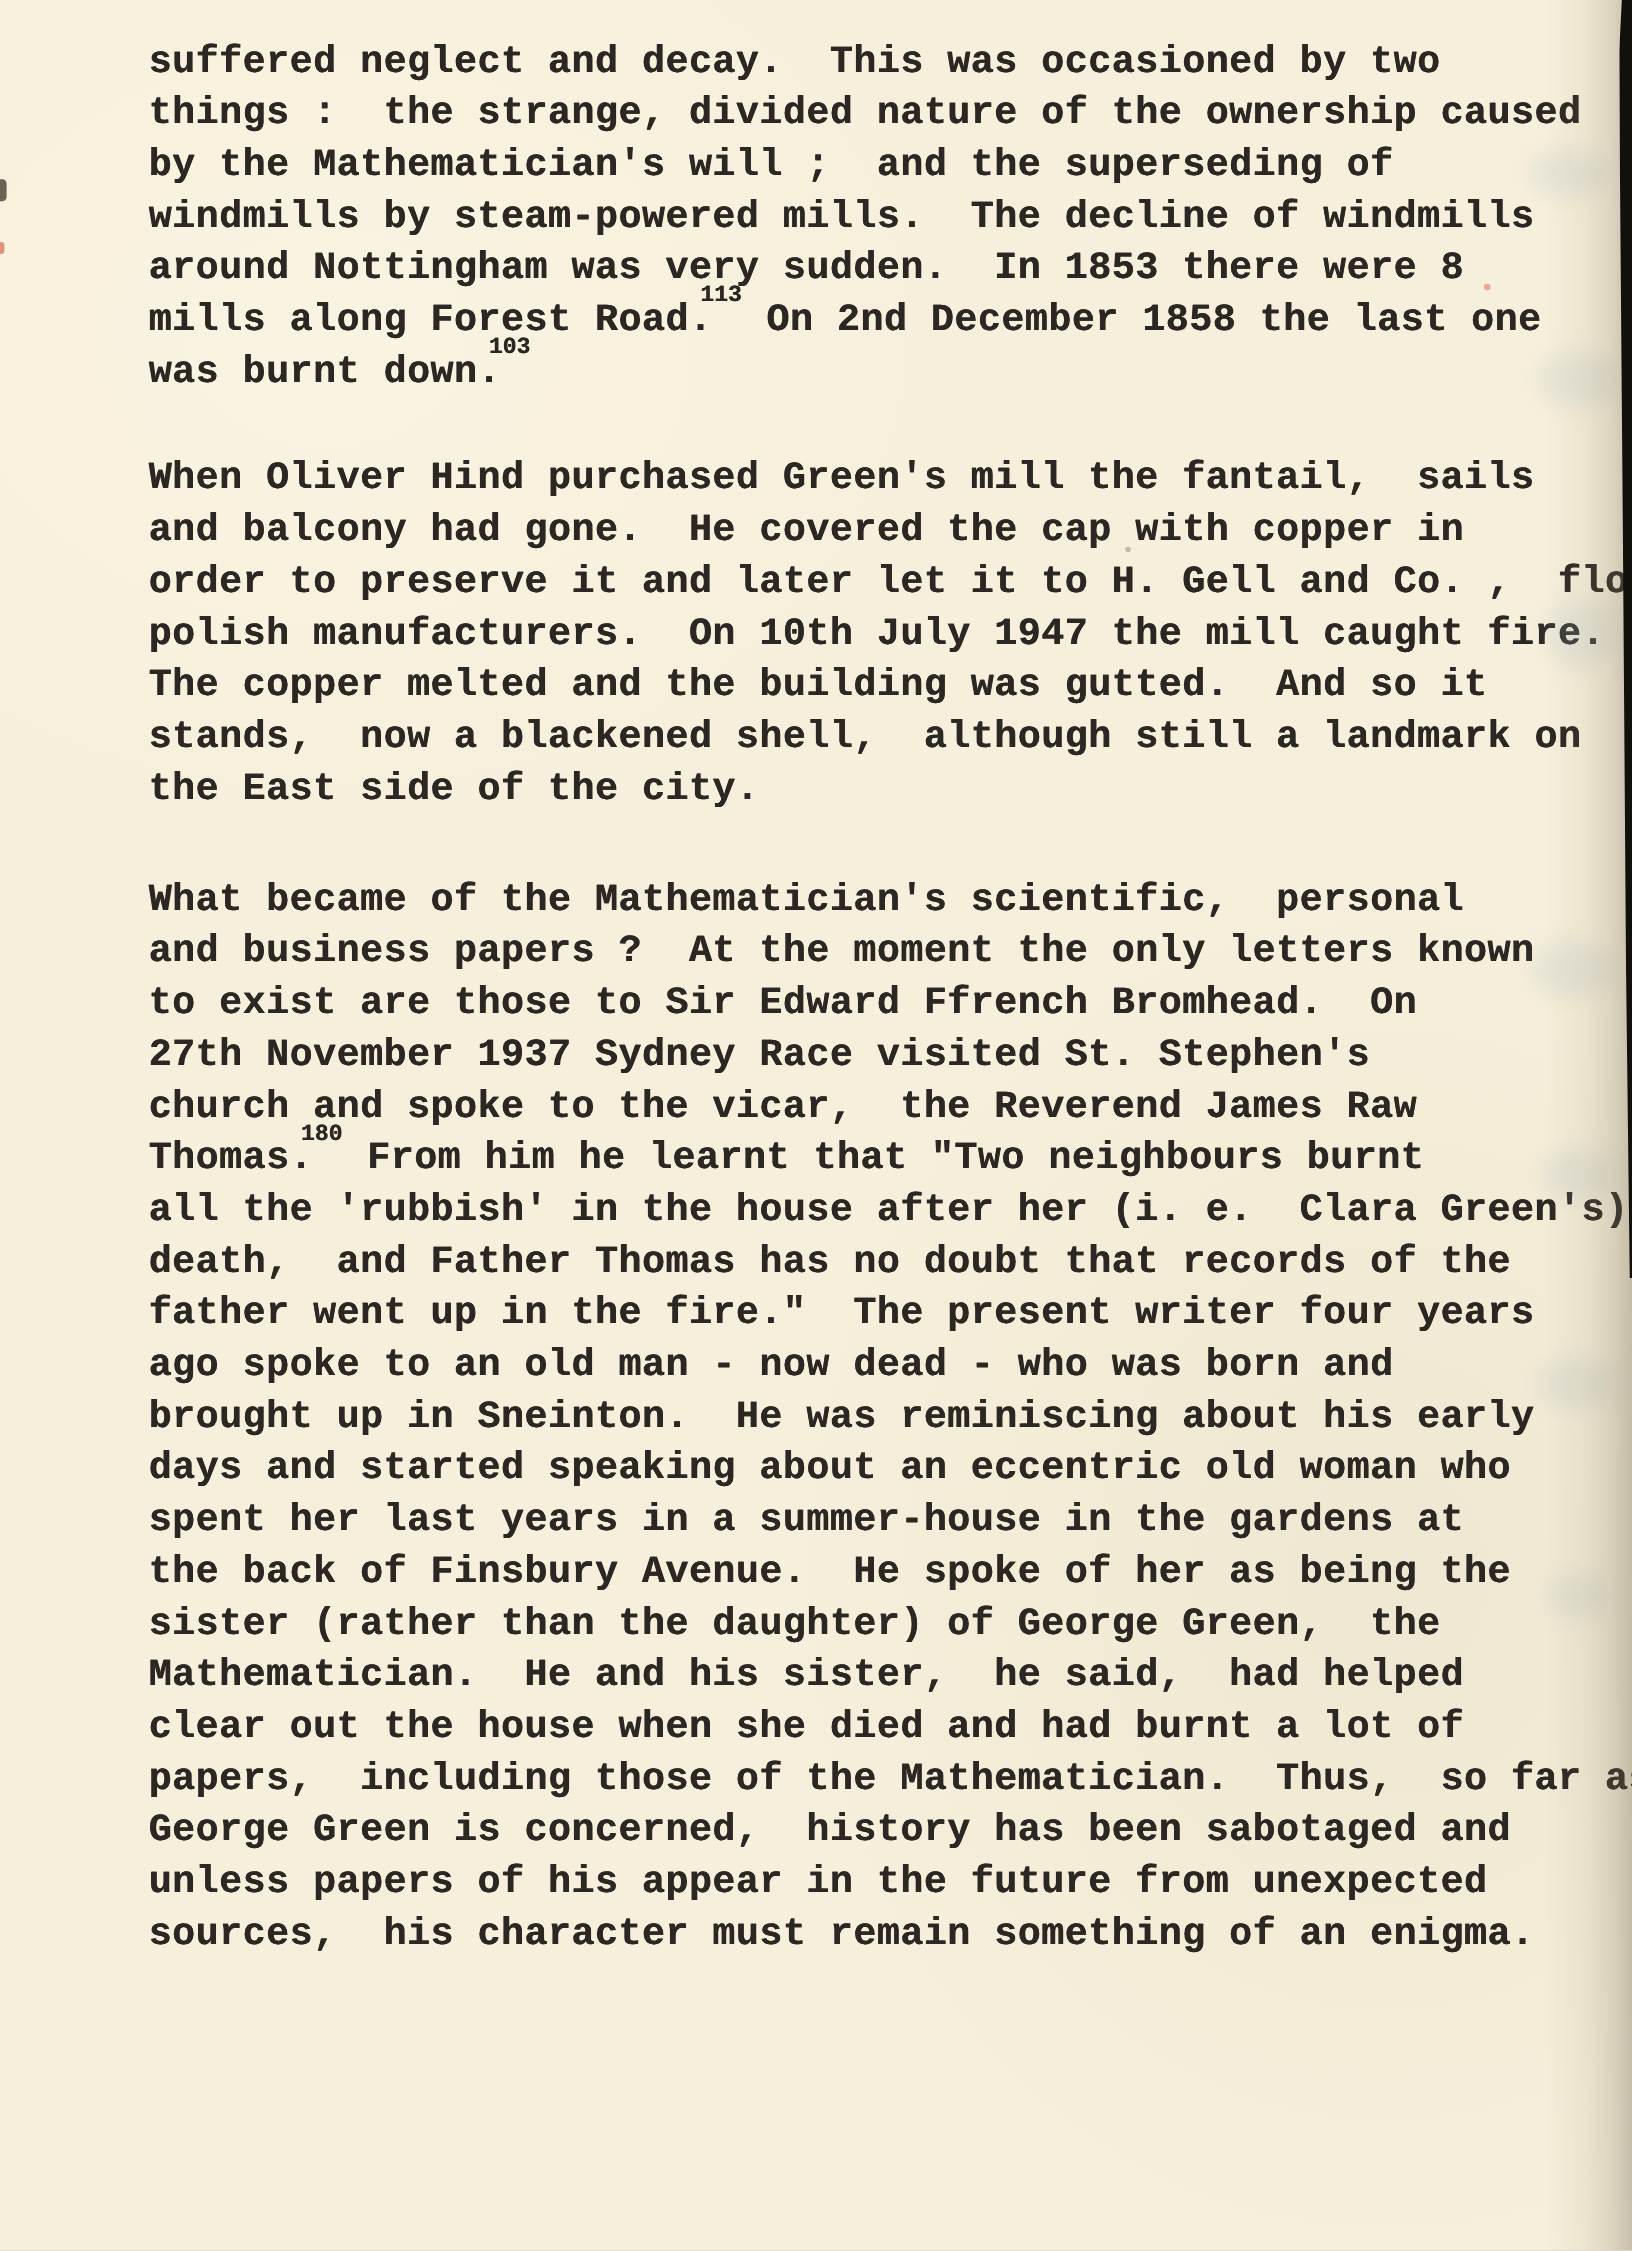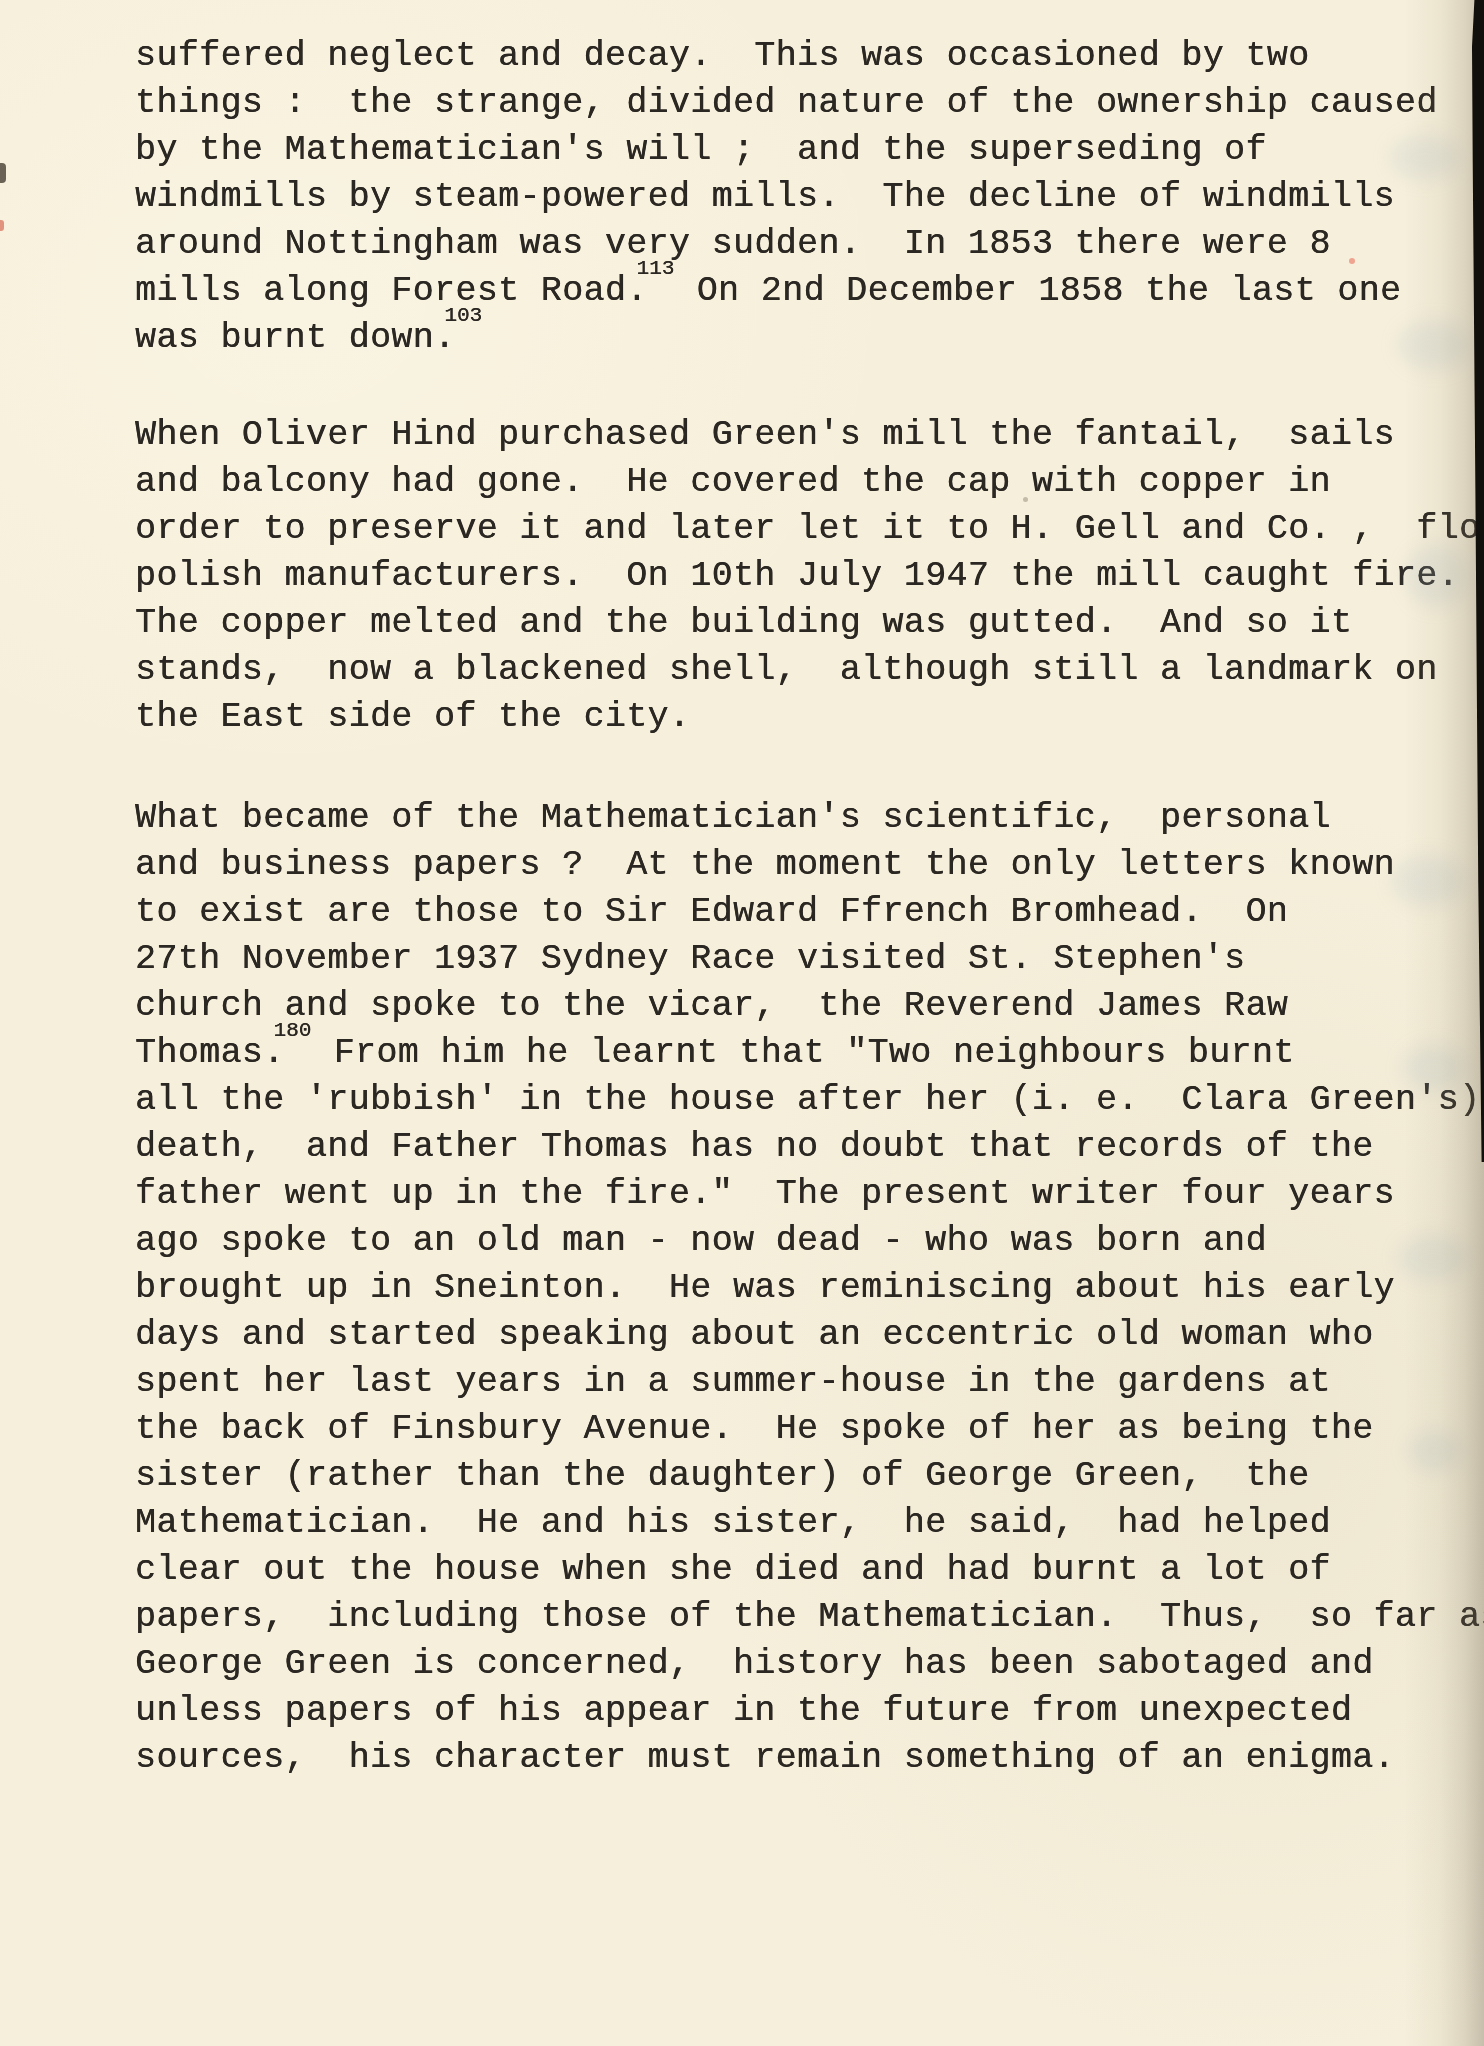--- a/index.html
+++ b/index.html
@@ -7,20 +7,21 @@
     --ink:#2b2722;
     --edge:#12100c;
   }
   html,body{margin:0;padding:0;background:#d8d2c0;}
   .page{
     position:relative;
     width:1484px;height:2046px;
     background:var(--bg);
     overflow:hidden;
     font-family:"Liberation Mono","DejaVu Sans Mono",monospace;
+    font-weight:bold;
   }
   
   .page::before{
     content:"";position:absolute;inset:0;
     background:
       radial-gradient(ellipse 900px 700px at 20% 15%, rgba(255,252,238,0.35), transparent 70%),
       radial-gradient(ellipse 800px 900px at 85% 70%, rgba(224,216,190,0.35), transparent 70%);
     pointer-events:none;
   }
   .text-block{

